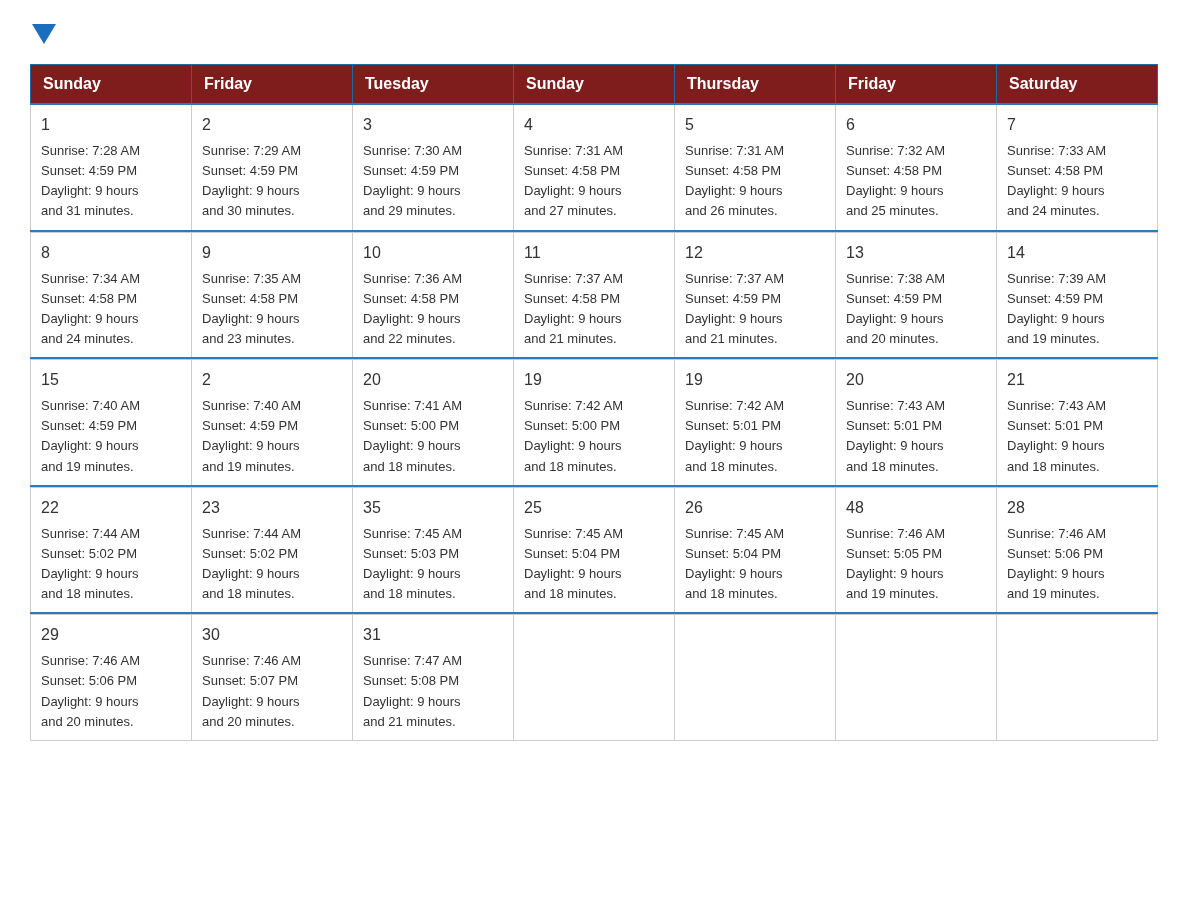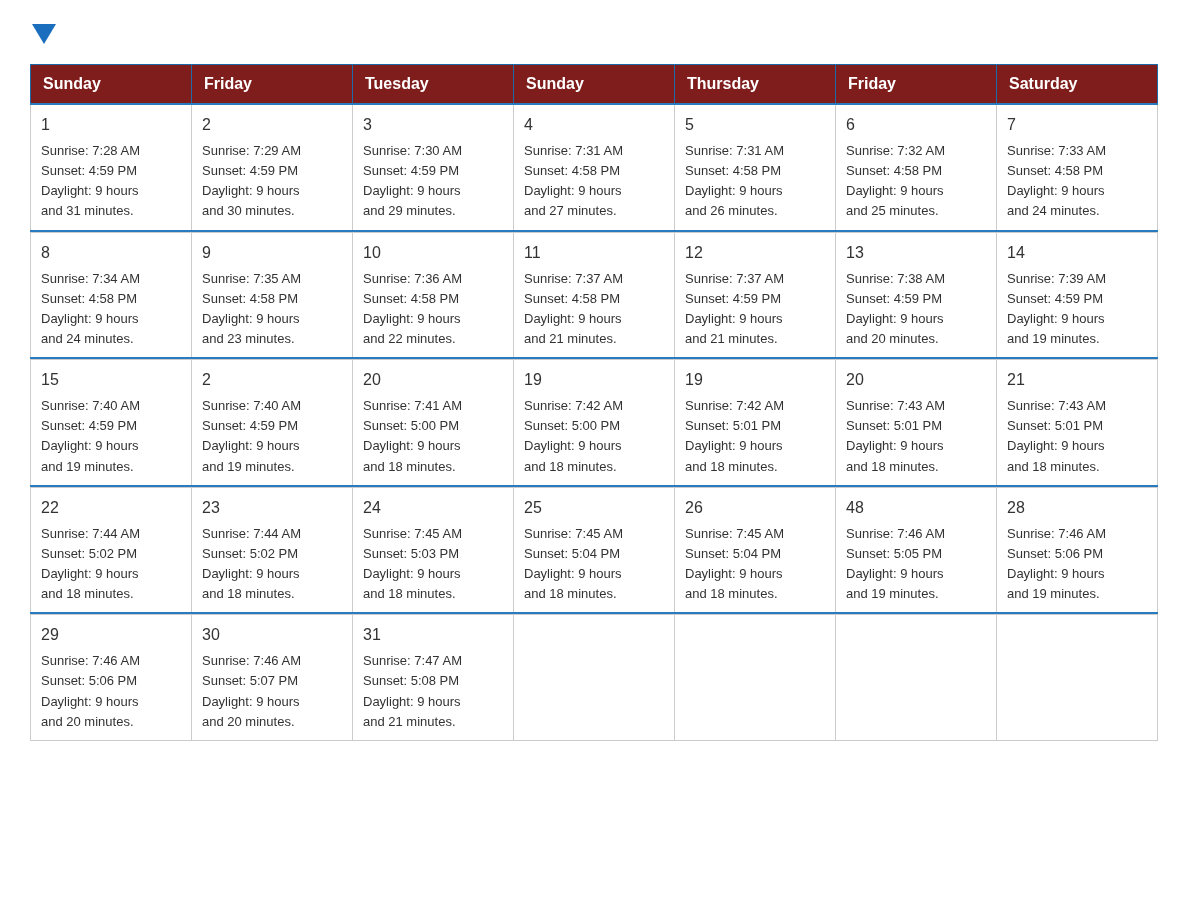--- a/index.html
+++ b/index.html
@@ -252,21 +252,21 @@
       <tr>
         <td>
           <span class="day-number">22</span>
           <div class="day-info">Sunrise: 7:44 AM<br>Sunset: 5:02 PM<br>Daylight: 9 hours<br>and 18 minutes.</div>
         </td>
         <td>
           <span class="day-number">23</span>
           <div class="day-info">Sunrise: 7:44 AM<br>Sunset: 5:02 PM<br>Daylight: 9 hours<br>and 18 minutes.</div>
         </td>
         <td>
-          <span class="day-number">24</span>
+          <span class="day-number">35</span>
           <div class="day-info">Sunrise: 7:45 AM<br>Sunset: 5:03 PM<br>Daylight: 9 hours<br>and 18 minutes.</div>
         </td>
         <td>
           <span class="day-number">25</span>
           <div class="day-info">Sunrise: 7:45 AM<br>Sunset: 5:04 PM<br>Daylight: 9 hours<br>and 18 minutes.</div>
         </td>
         <td>
           <span class="day-number">26</span>
           <div class="day-info">Sunrise: 7:45 AM<br>Sunset: 5:04 PM<br>Daylight: 9 hours<br>and 18 minutes.</div>
         </td>

